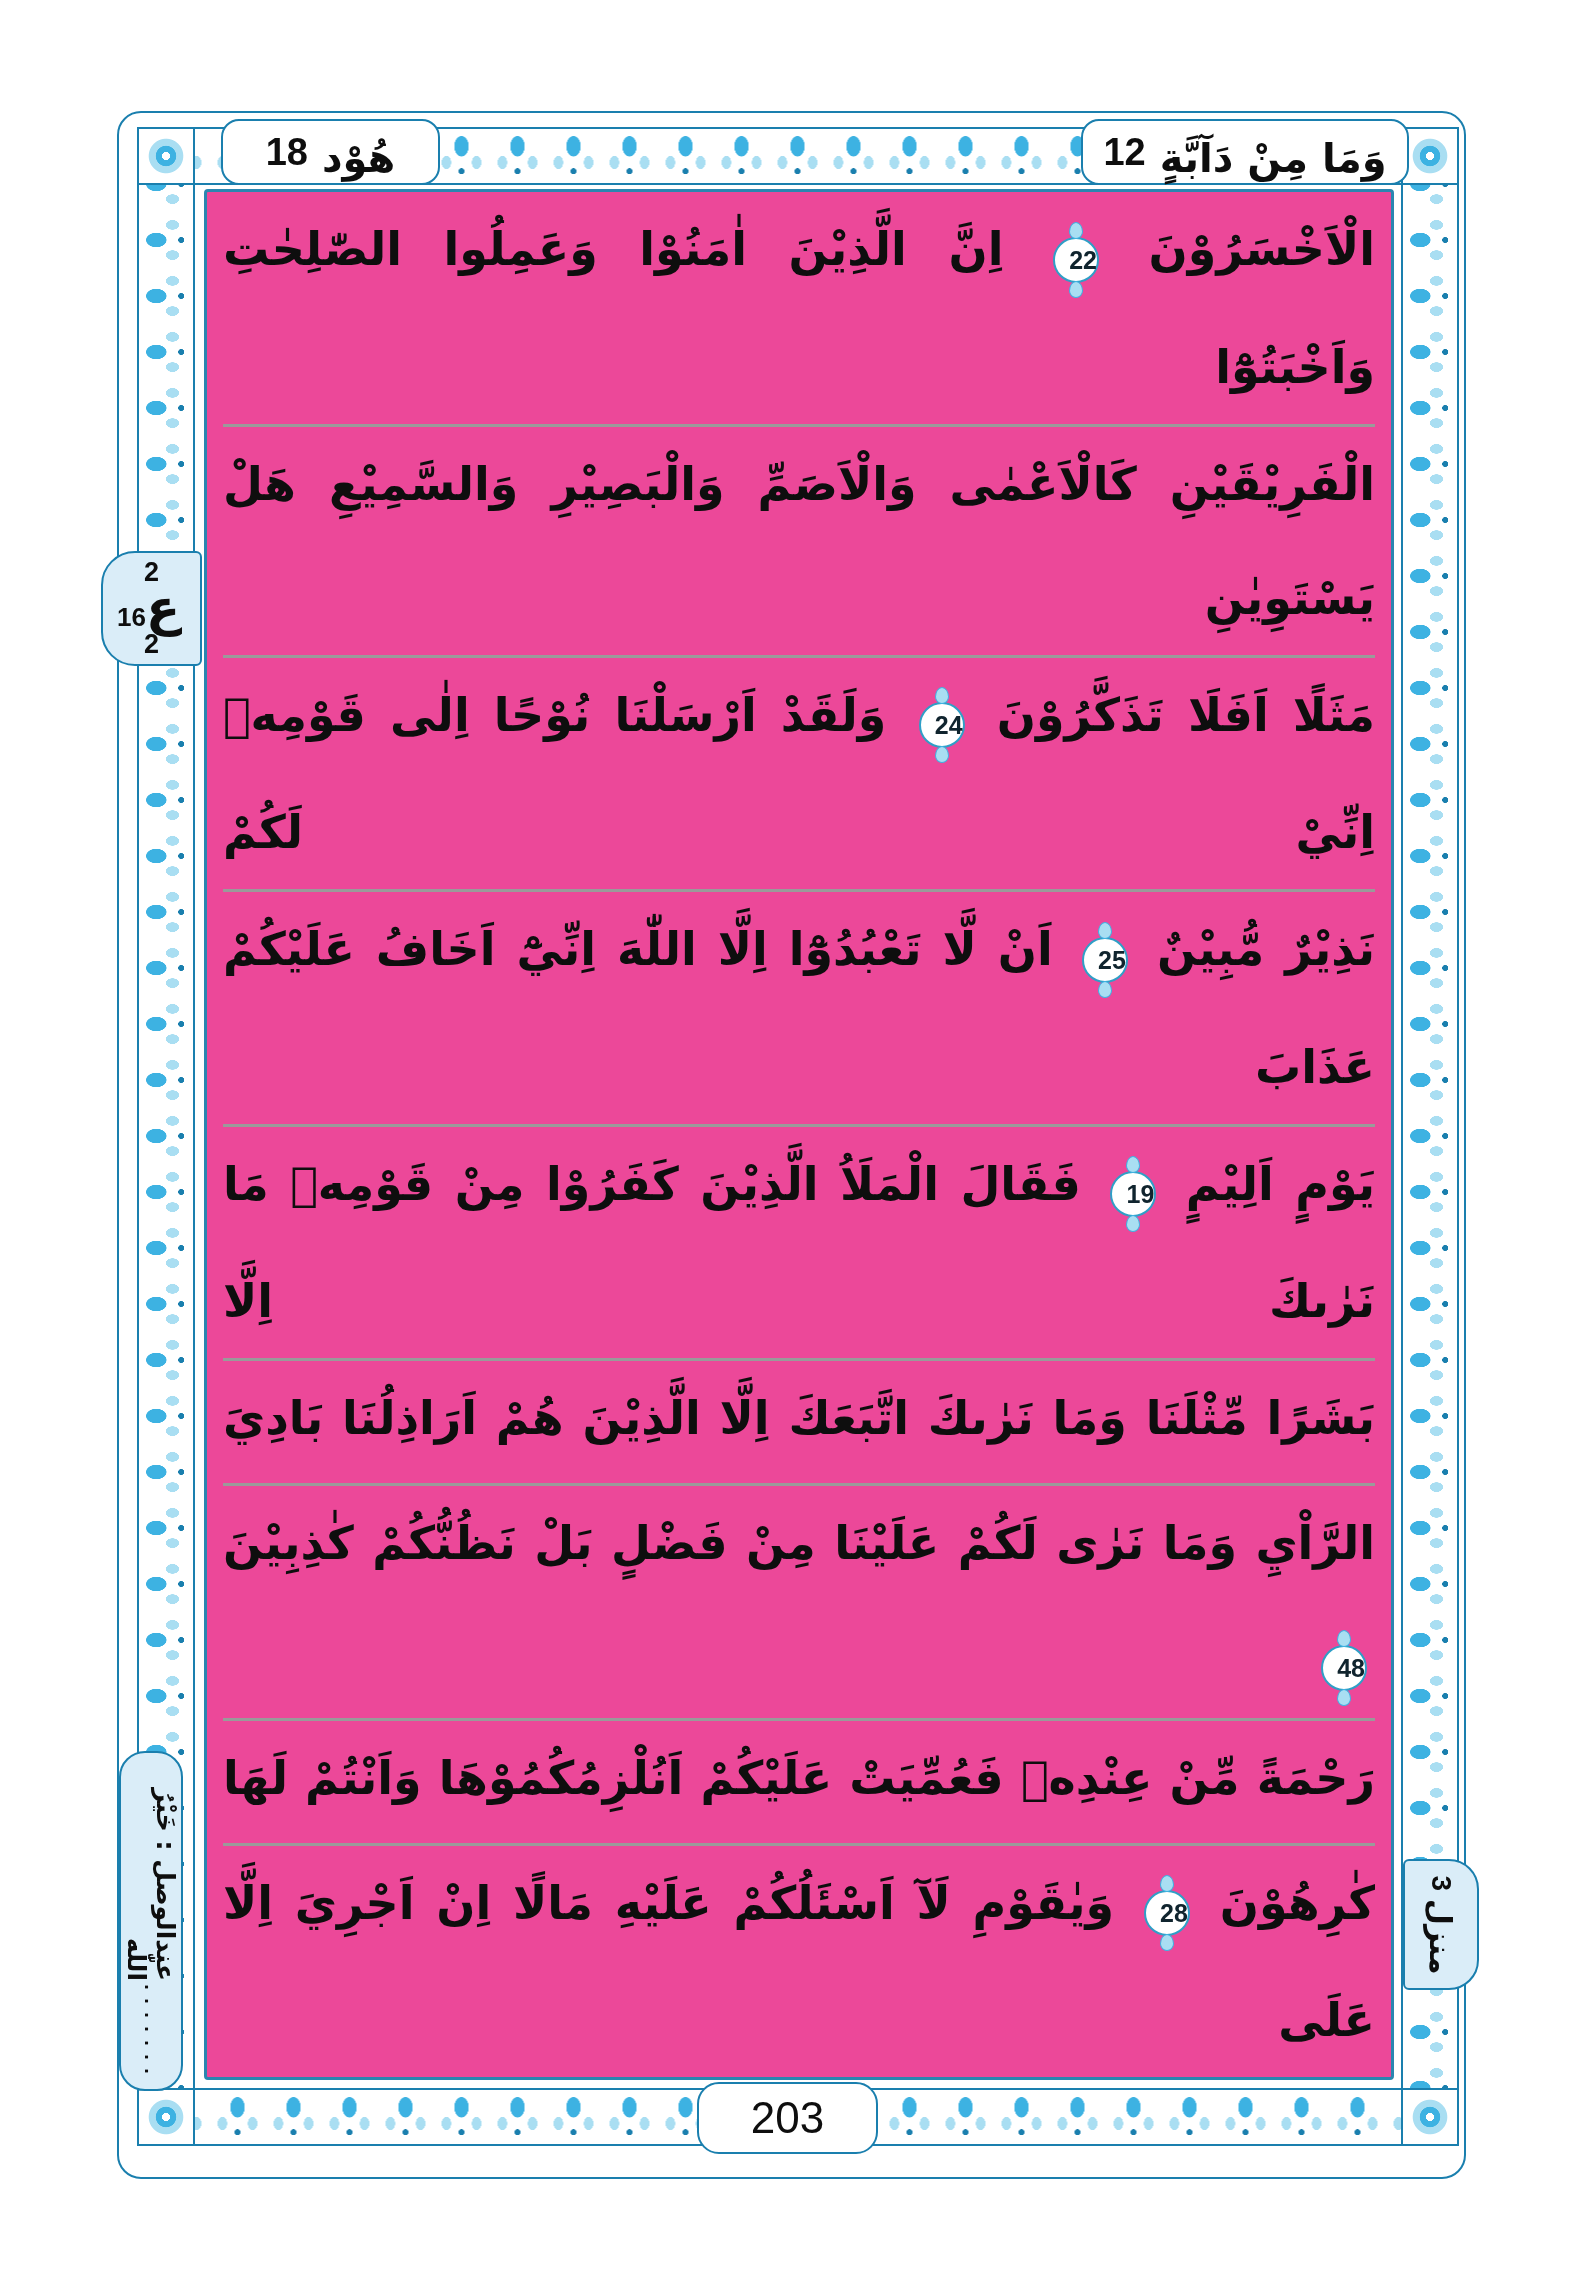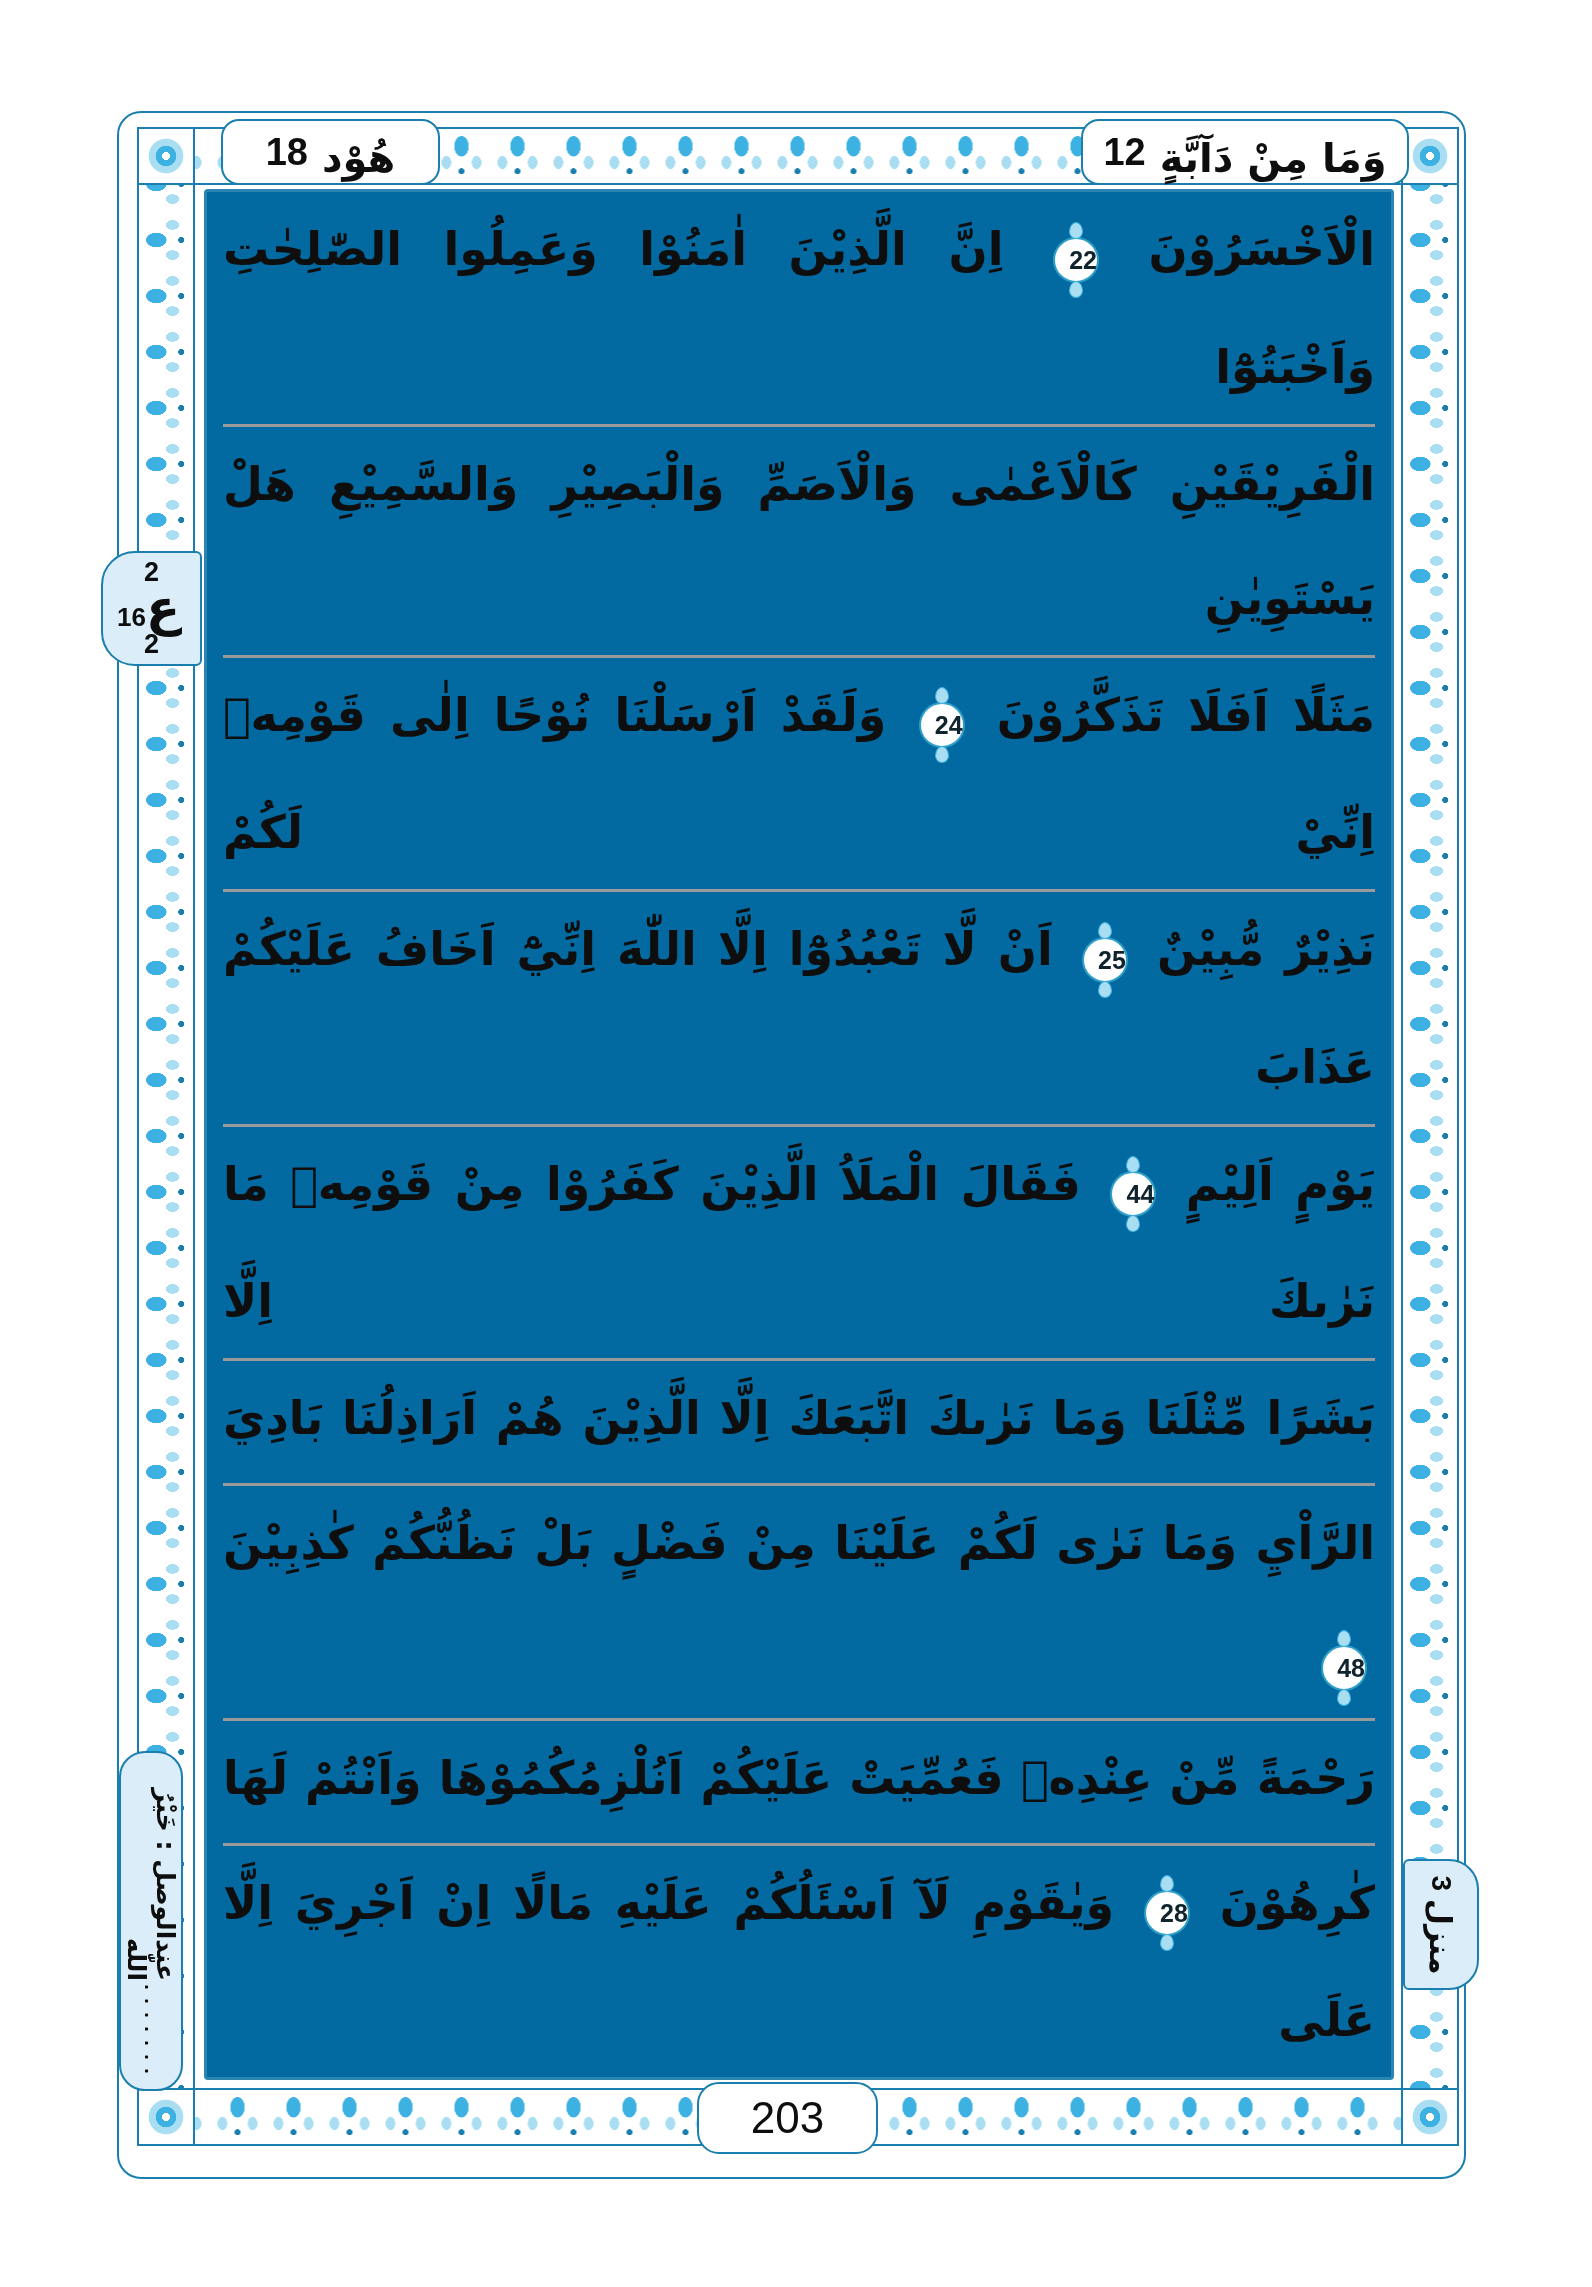--- a/index.html
+++ b/index.html
@@ -45,21 +45,21 @@
     direction:rtl; gap:14px; color:#0e0e0e; }
   #tab-surah { left:221px;  top:119px; width:219px; height:66px; }
   #tab-juz   { left:1081px; top:119px; width:328px; height:66px; }
   #tab-page  { left:697px;  top:2082px; width:181px; height:72px; border-radius:22px; }
   .tab .ar  { font-weight:bold; font-size:40px;margin-top:12px; }
   .tab .num { font-weight:bold; font-size:38px; font-family:"Liberation Sans", sans-serif; }
   #tab-page .num { font-size:44px; font-weight:normal; }
 
   
   #text-block { position:absolute; left:204px; top:189px; width:1190px; height:1891px;
-    background:#0369a1; border:3px solid #2a86b0; border-radius:4px; z-index:3;
+    background:#ec4899; border:3px solid #2a86b0; border-radius:4px; z-index:3;
     display:flex; flex-direction:column; padding:0 16px; }
   .qline { flex:1 1 0; border-bottom:3px solid #9a9a9a; direction:rtl;
     text-align:justify; text-align-last:justify; overflow:visible;
     font-weight:bold; font-size:46px; color:#0e0e0e; line-height:114px; white-space:normal; }
   .qline:last-child { border-bottom:none; }
   .qtext { font-family:"DejaVu Sans", sans-serif; }
 
   
   .ayah-marker { display:inline-block; margin:0 8px; vertical-align:middle; }
   .ayah-circle { position:relative; display:inline-block; width:46px; height:46px;
@@ -123,21 +123,21 @@
   <div class="tab" id="tab-juz">
     <span class="ar">وَمَا مِنْ دَآبَّةٍ</span>
     <span class="num">12</span>
   </div>
 
   <div id="text-block">
       <div class="qline"><span class="qtext">الْاَخْسَرُوْنَ</span> <span class="ayah-marker"><span class="ayah-circle">22</span></span> <span class="qtext">اِنَّ الَّذِيْنَ اٰمَنُوْا وَعَمِلُوا الصّٰلِحٰتِ وَاَخْبَتُوْٓا</span></div>
       <div class="qline"><span class="qtext">الْفَرِيْقَيْنِ كَالْاَعْمٰى وَالْاَصَمِّ وَالْبَصِيْرِ وَالسَّمِيْعِ هَلْ يَسْتَوِيٰنِ</span></div>
       <div class="qline"><span class="qtext">مَثَلًا اَفَلَا تَذَكَّرُوْنَ</span> <span class="ayah-marker"><span class="ayah-circle">24</span></span> <span class="qtext">وَلَقَدْ اَرْسَلْنَا نُوْحًا اِلٰى قَوْمِهٖ اِنِّيْ لَكُمْ</span></div>
       <div class="qline"><span class="qtext">نَذِيْرٌ مُّبِيْنٌ</span> <span class="ayah-marker"><span class="ayah-circle">25</span></span> <span class="qtext">اَنْ لَّا تَعْبُدُوْٓا اِلَّا اللّٰهَ اِنِّيْٓ اَخَافُ عَلَيْكُمْ عَذَابَ</span></div>
-      <div class="qline"><span class="qtext">يَوْمٍ اَلِيْمٍ</span> <span class="ayah-marker"><span class="ayah-circle">44</span></span> <span class="qtext">فَقَالَ الْمَلَاُ الَّذِيْنَ كَفَرُوْا مِنْ قَوْمِهٖ مَا نَرٰىكَ اِلَّا</span></div>
+      <div class="qline"><span class="qtext">يَوْمٍ اَلِيْمٍ</span> <span class="ayah-marker"><span class="ayah-circle">19</span></span> <span class="qtext">فَقَالَ الْمَلَاُ الَّذِيْنَ كَفَرُوْا مِنْ قَوْمِهٖ مَا نَرٰىكَ اِلَّا</span></div>
       <div class="qline"><span class="qtext">بَشَرًا مِّثْلَنَا وَمَا نَرٰىكَ اتَّبَعَكَ اِلَّا الَّذِيْنَ هُمْ اَرَاذِلُنَا بَادِيَ</span></div>
       <div class="qline"><span class="qtext">الرَّاْيِ وَمَا نَرٰى لَكُمْ عَلَيْنَا مِنْ فَضْلٍ بَلْ نَظُنُّكُمْ كٰذِبِيْنَ</span> <span class="ayah-marker"><span class="ayah-circle">48</span></span></div>
       <div class="qline"><span class="qtext">رَحْمَةً مِّنْ عِنْدِهٖ فَعُمِّيَتْ عَلَيْكُمْ اَنُلْزِمُكُمُوْهَا وَاَنْتُمْ لَهَا</span></div>
       <div class="qline"><span class="qtext">كٰرِهُوْنَ</span> <span class="ayah-marker"><span class="ayah-circle">28</span></span> <span class="qtext">وَيٰقَوْمِ لَآ اَسْئَلُكُمْ عَلَيْهِ مَالًا اِنْ اَجْرِيَ اِلَّا عَلَى</span></div>
     </div>
 
   <div class="cartouche" id="ruku-box">
     <span class="small">2</span>
     <span class="mid">
       <span class="ain">ع</span>

